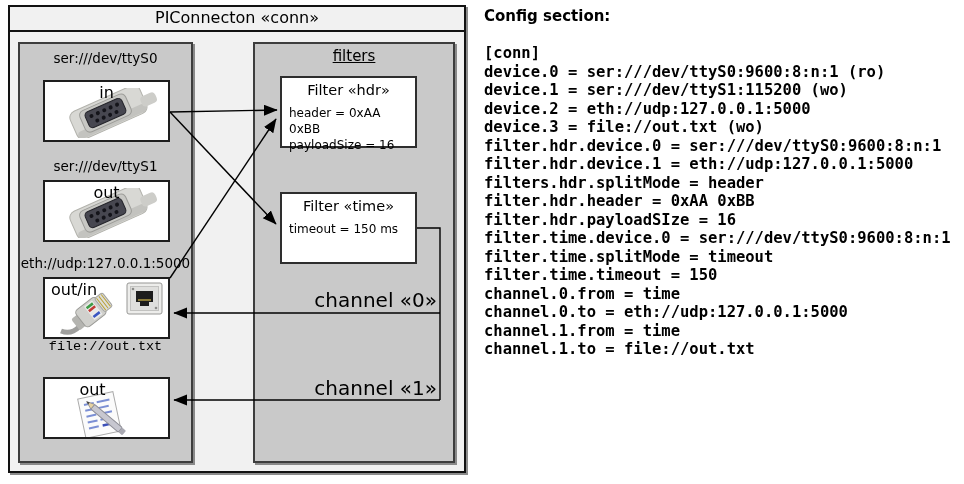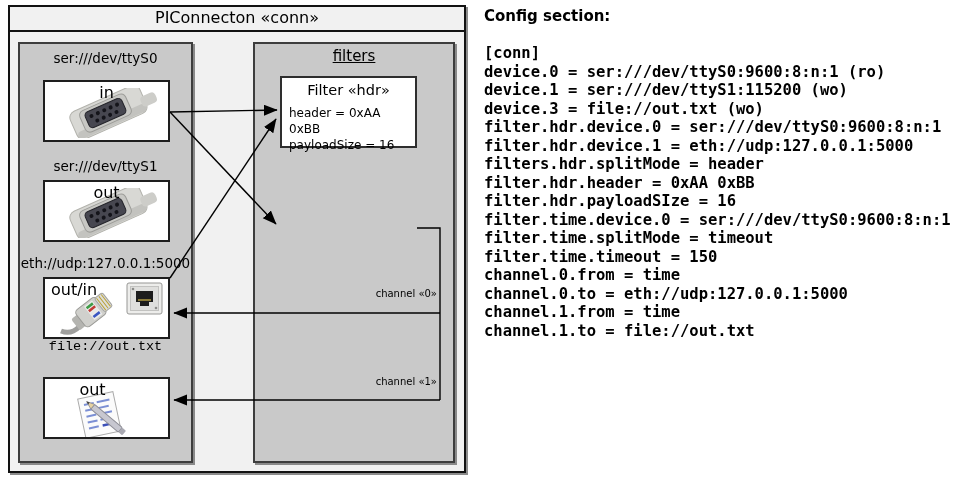--- a/index.html
+++ b/index.html
@@ -25,21 +25,21 @@
   .port{position:absolute;left:0;top:1px;width:100%;text-align:center;font-size:16px;z-index:2;}
   .port-left{position:absolute;left:6px;top:1px;font-size:16px;z-index:2;width:auto;text-align:center;}
   .dev-icon{position:absolute;z-index:1;}
 
   
   .filter-box{position:absolute;left:280px;width:133px;height:68px;background:#ffffff;border:2px solid #2e2e2e;}
   .filter-title{text-align:center;font-size:14.5px;margin-top:4px;}
   .filter-props{font-size:12px;line-height:16px;margin:7px 0 0 7px;}
 
   
-  .channel-label{position:absolute;left:300px;width:137px;text-align:right;font-size:10px;}
+  .channel-label{position:absolute;left:300px;width:137px;text-align:right;font-size:20px;}
 
   
   .overlay{position:absolute;left:0;top:0;width:964px;height:484px;z-index:5;pointer-events:none;}
 
   
   .config{position:absolute;left:484px;top:7px;width:478px;}
   .config-heading{font-family:"DejaVu Sans",sans-serif;font-weight:bold;font-size:15px;line-height:18.5px;}
   .config-gap{height:18.5px;}
   .cfg-line{font-family:"DejaVu Sans Mono",monospace;font-weight:bold;font-size:15.5px;line-height:18.5px;white-space:pre;}
 </style>
@@ -158,20 +158,26 @@
   </div>
 
   <div class="filter-box" style="top:76px;">
     <div class="filter-title">Filter «hdr»</div>
     <div class="filter-props">
       <div>header = 0xAA 0xBB</div>
       <div>payloadSize = 16</div>
     </div>
   </div>
 
+  <div class="filter-box" style="top:192px;">
+    <div class="filter-title">Filter «time»</div>
+    <div class="filter-props">
+      <div>timeout = 150 ms</div>
+    </div>
+  </div>
 
   <div class="channel-label" style="top:288px;">channel «0»</div>
   <div class="channel-label" style="top:376px;">channel «1»</div>
 
   <svg class="overlay" viewBox="0 0 964 484">
     <defs>
       <marker id="arr" markerWidth="12" markerHeight="10" refX="9.5" refY="4" orient="auto">
         <path d="M0,0 L10,4 L0,8 z" fill="#000"></path>
       </marker>
     </defs>
@@ -182,20 +188,21 @@
     <line x1="440" y1="313" x2="174" y2="313" stroke="#000" stroke-width="1.4" marker-end="url(#arr)"></line>
     <line x1="440" y1="400" x2="174" y2="400" stroke="#000" stroke-width="1.4" marker-end="url(#arr)"></line>
   </svg>
 
   <div class="config">
     <div class="config-heading">Config section:</div>
     <div class="config-gap"></div>
     <div class="cfg-line">[conn]</div>
     <div class="cfg-line">device.0 = ser:///dev/ttyS0:9600:8:n:1 (ro)</div>
     <div class="cfg-line">device.1 = ser:///dev/ttyS1:115200 (wo)</div>
+    <div class="cfg-line">device.2 = eth://udp:127.0.0.1:5000</div>
     <div class="cfg-line">device.3 = file://out.txt (wo)</div>
     <div class="cfg-line">filter.hdr.device.0 = ser:///dev/ttyS0:9600:8:n:1</div>
     <div class="cfg-line">filter.hdr.device.1 = eth://udp:127.0.0.1:5000</div>
     <div class="cfg-line">filters.hdr.splitMode = header</div>
     <div class="cfg-line">filter.hdr.header = 0xAA 0xBB</div>
     <div class="cfg-line">filter.hdr.payloadSIze = 16</div>
     <div class="cfg-line">filter.time.device.0 = ser:///dev/ttyS0:9600:8:n:1</div>
     <div class="cfg-line">filter.time.splitMode = timeout</div>
     <div class="cfg-line">filter.time.timeout = 150</div>
     <div class="cfg-line">channel.0.from = time</div>

